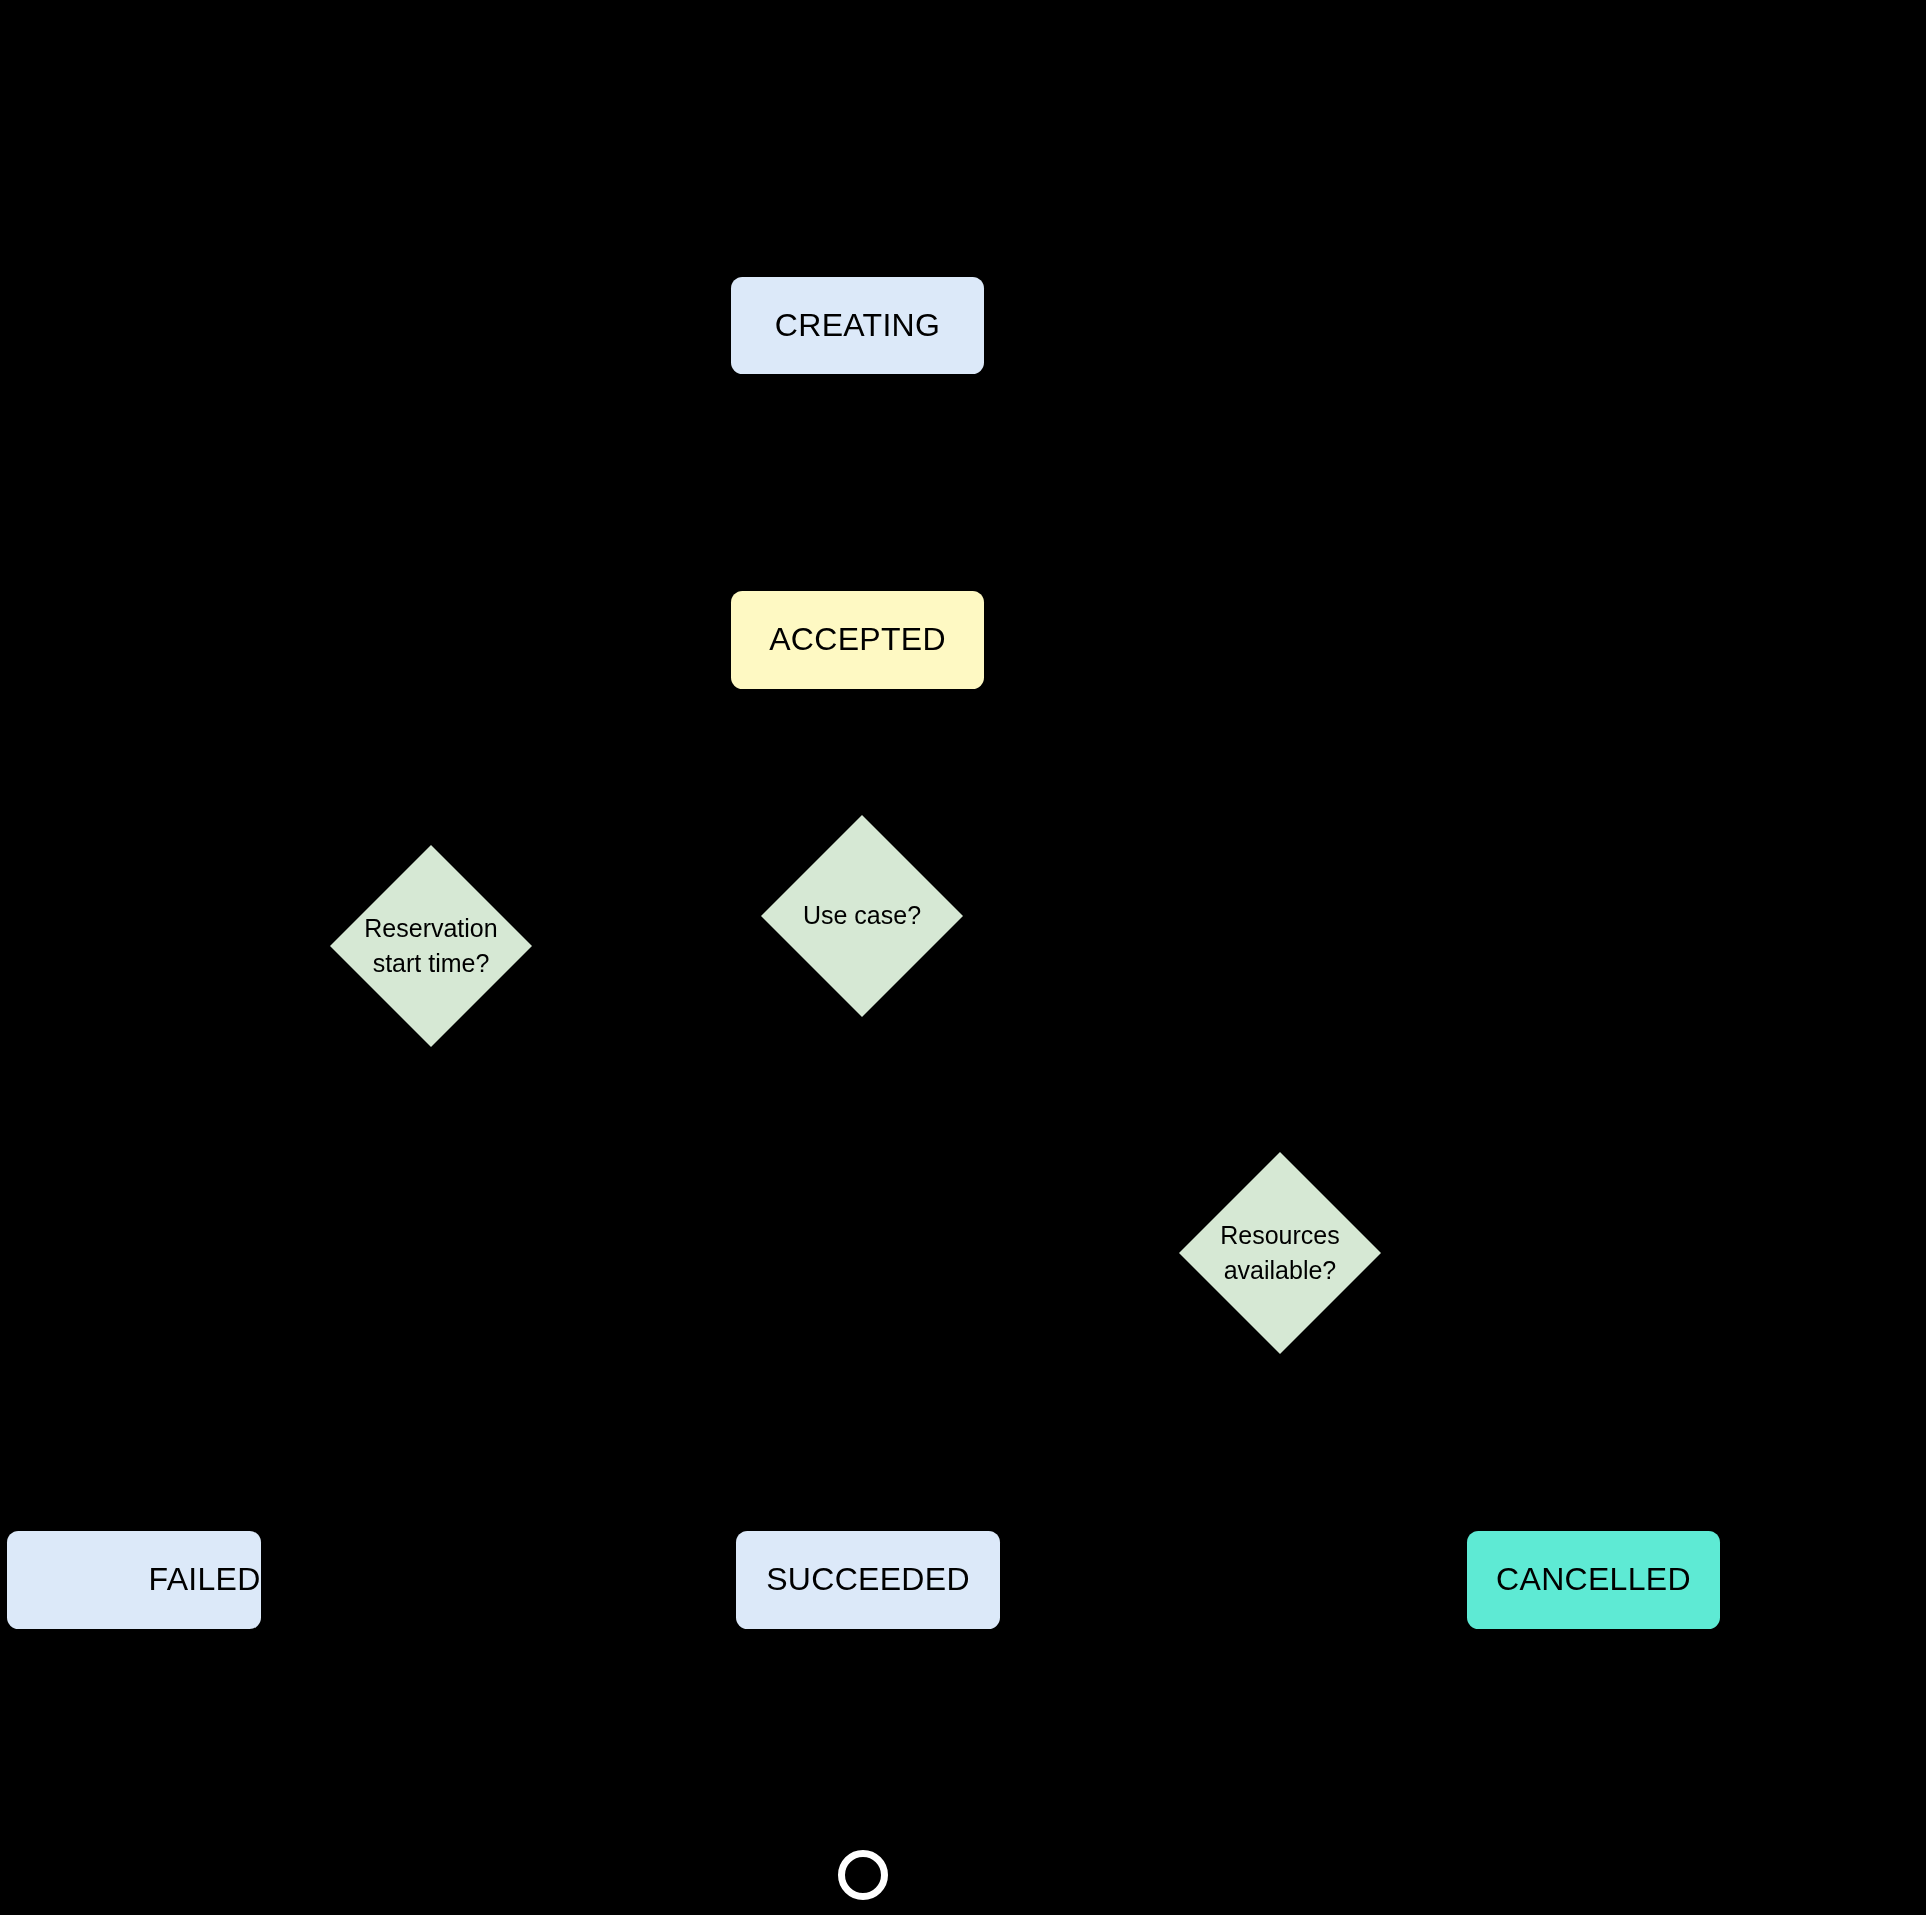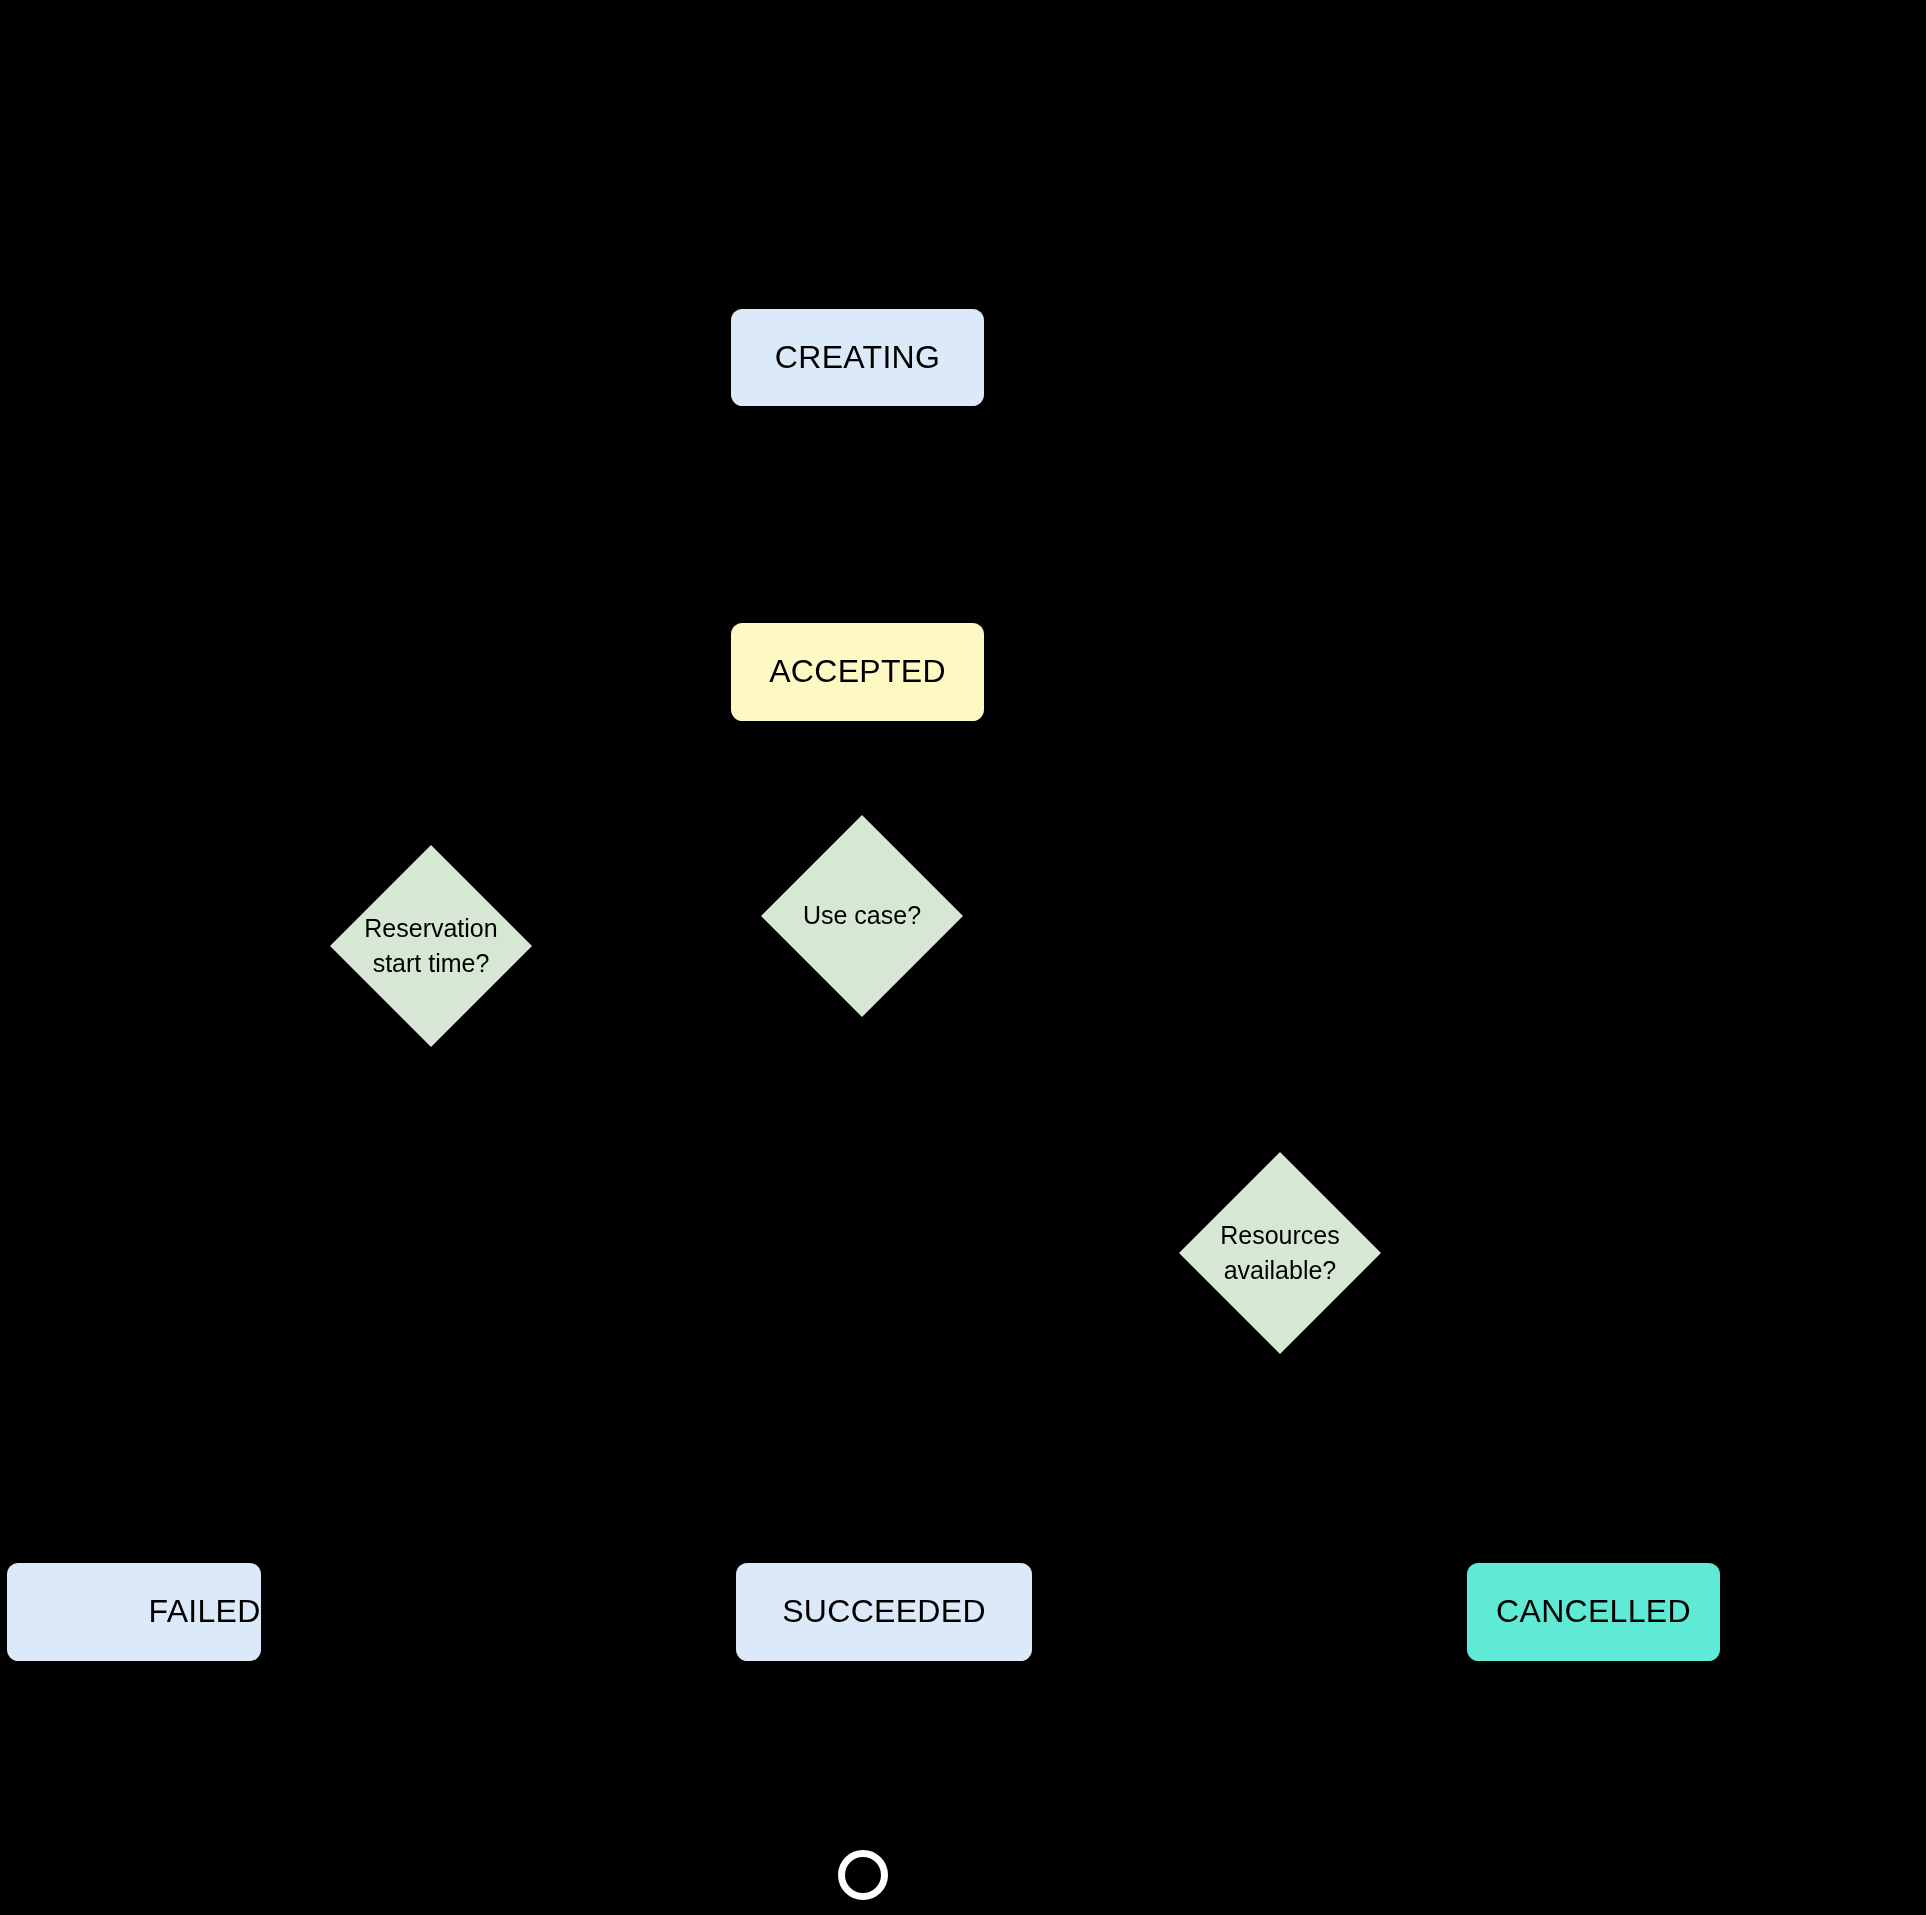--- a/index.html
+++ b/index.html
@@ -19,21 +19,20 @@
 
   
   .state-box {
     position: absolute;
     box-sizing: border-box;
     border-radius: 11.4px;
     display: flex;
     align-items: center;
     justify-content: center;
     text-align: center;
-    margin-top: 32px;
   }
   .state-box .state-label {
     font-size: 32px;
     line-height: 1.1;
     letter-spacing: 0.3px;
     color: #000000;
     white-space: nowrap;
   }
 
   
@@ -103,21 +102,21 @@
   </div>
 
   <div class="state-box" style="left:731px; top:591px; width:253px; height:98px; background:#fef9c3;">
     <span class="state-label">ACCEPTED</span>
   </div>
 
   <div class="state-box" style="left:6.7px; top:1531px; width:254px; height:98px; background:#dce9f9;justify-content:flex-end;">
     <span class="state-label">FAILED</span>
   </div>
 
-  <div class="state-box" style="left:736px; top:1531px; width:296px; height:98px; background:#dce9f9;">
+  <div class="state-box" style="left:736px; top:1531px; width:264px; height:98px; background:#dce9f9;">
     <span class="state-label">SUCCEEDED</span>
   </div>
 
   <div class="state-box" style="left:1467px; top:1531px; width:253px; height:98px; background:#5eead4;">
     <span class="state-label">CANCELLED</span>
   </div>
 
   <div class="decision" style="left:330px; top:845px; width:202px; height:202px;">
     <svg class="diamond-shape" viewBox="0 0 100 100" preserveAspectRatio="none" aria-hidden="true">
       <polygon points="50,0 100,50 50,100 0,50" fill="#d6e8d4"></polygon>

